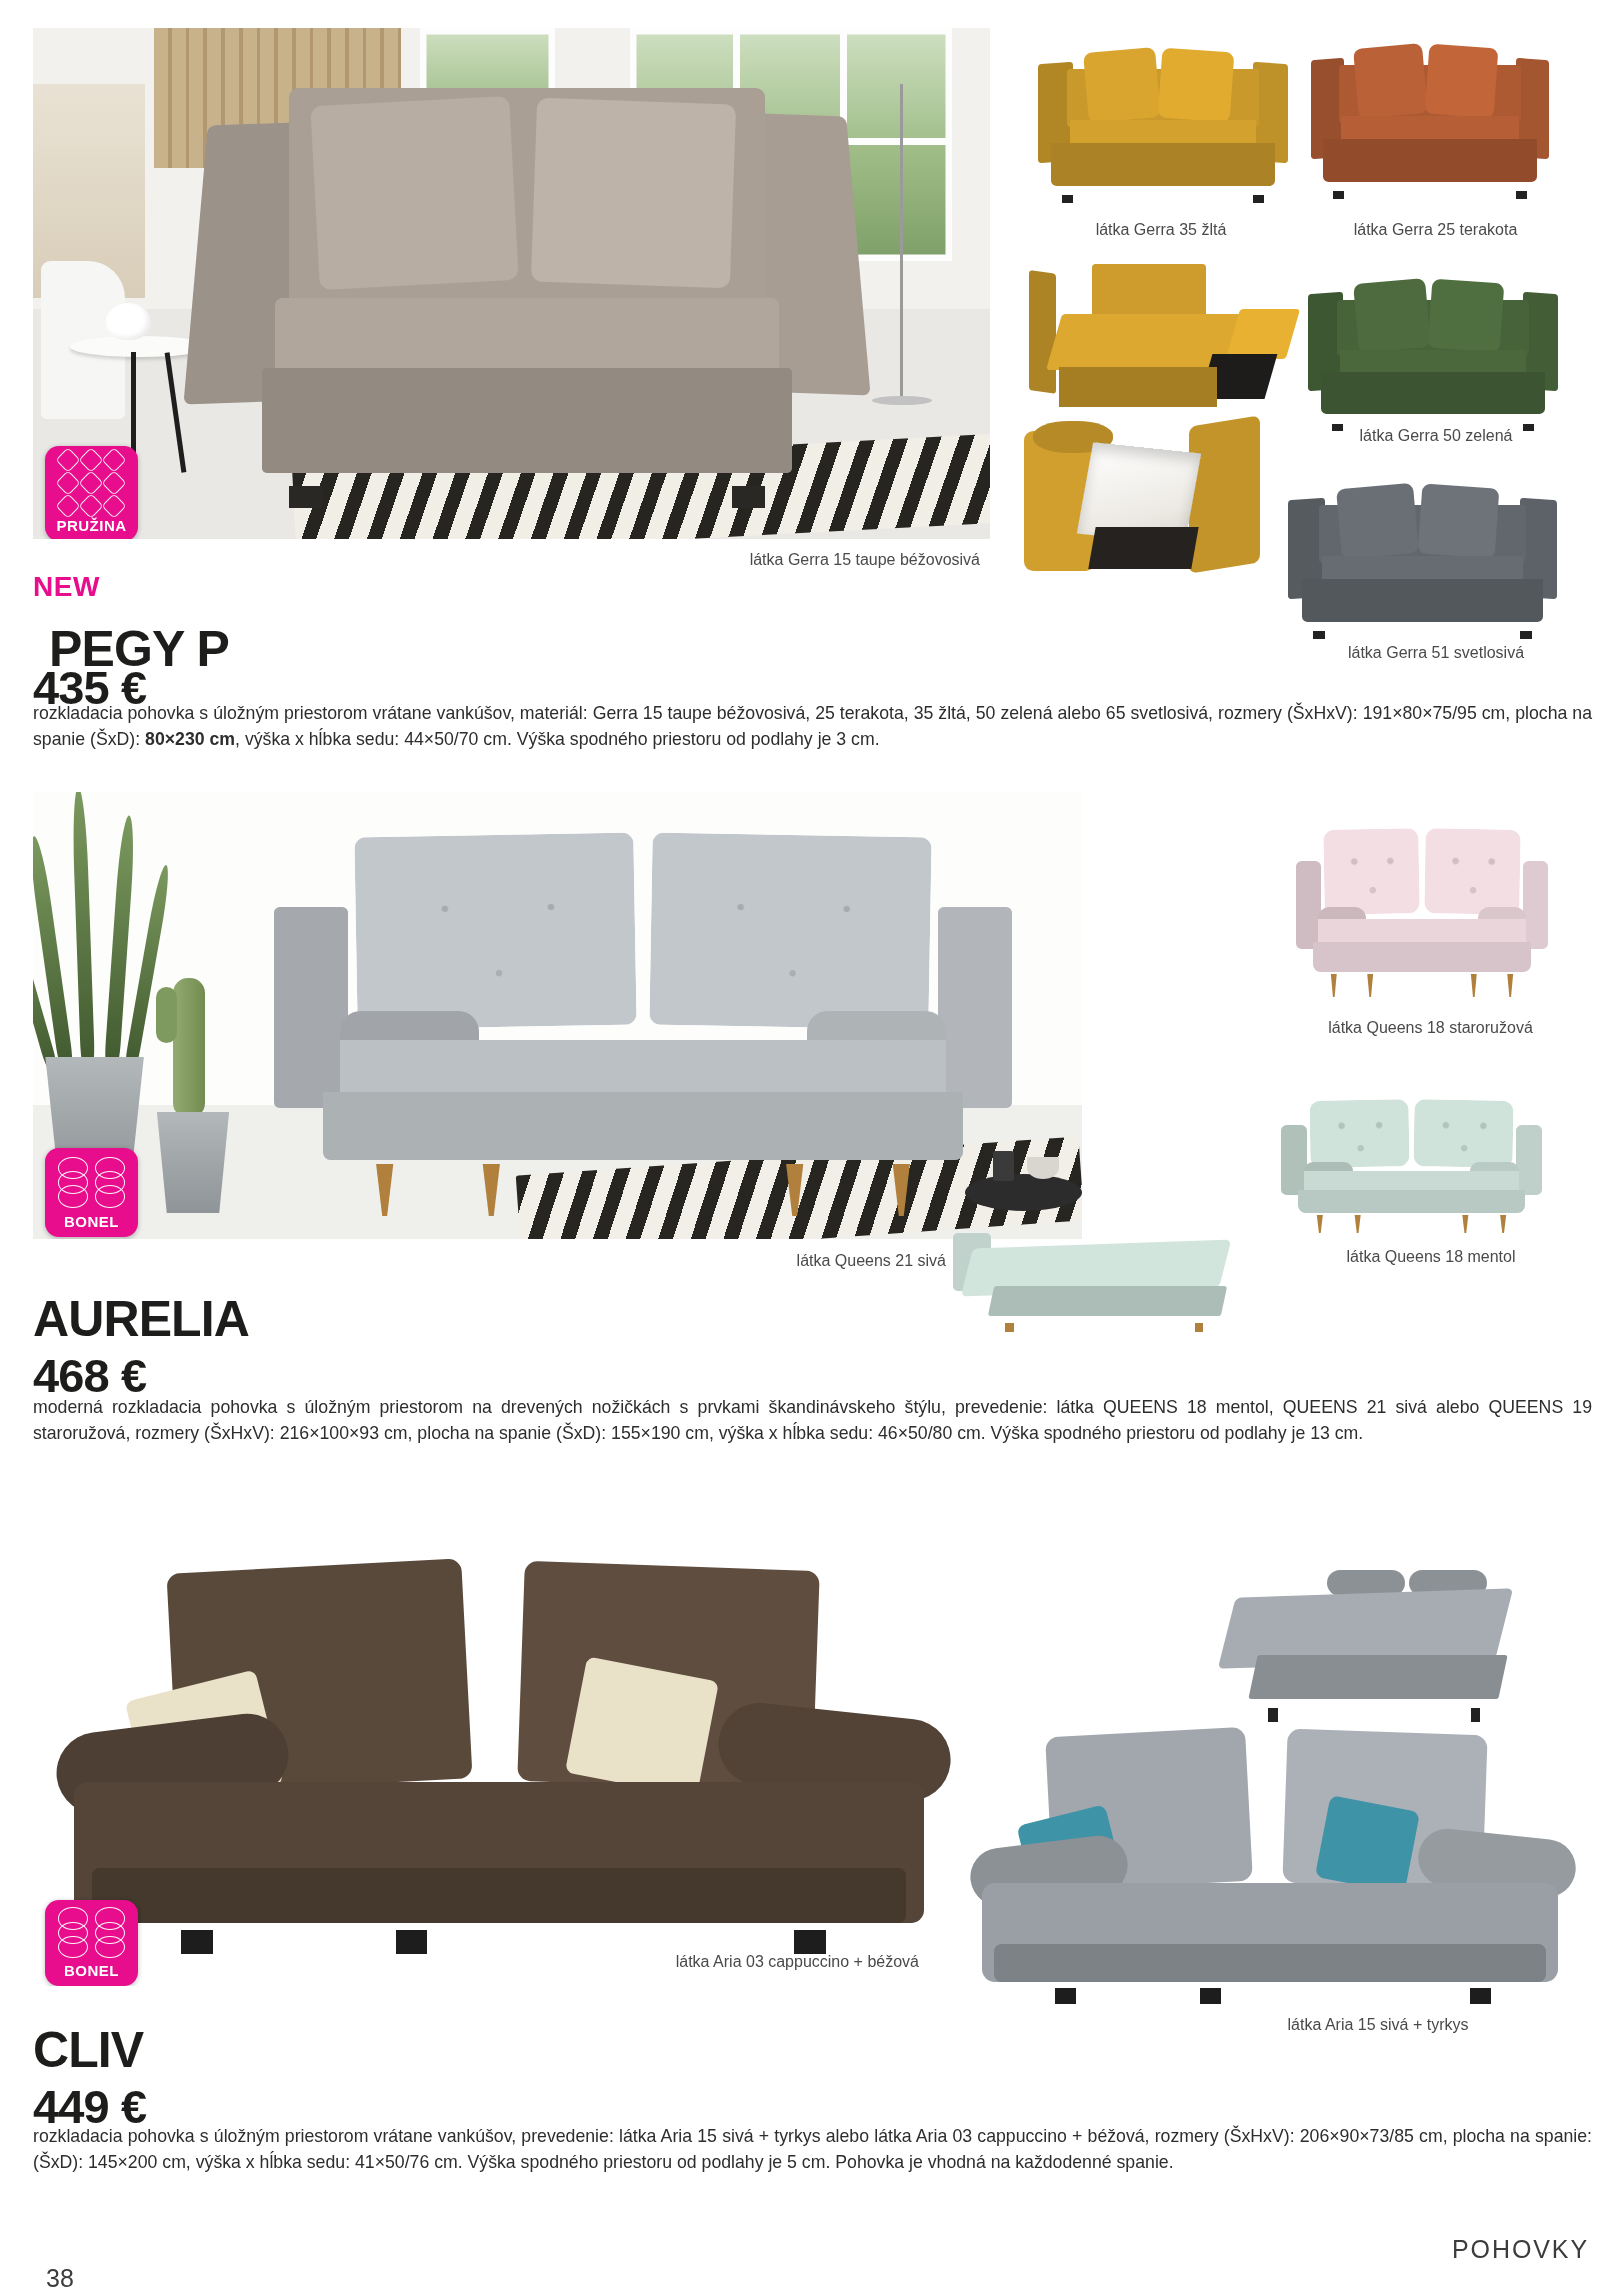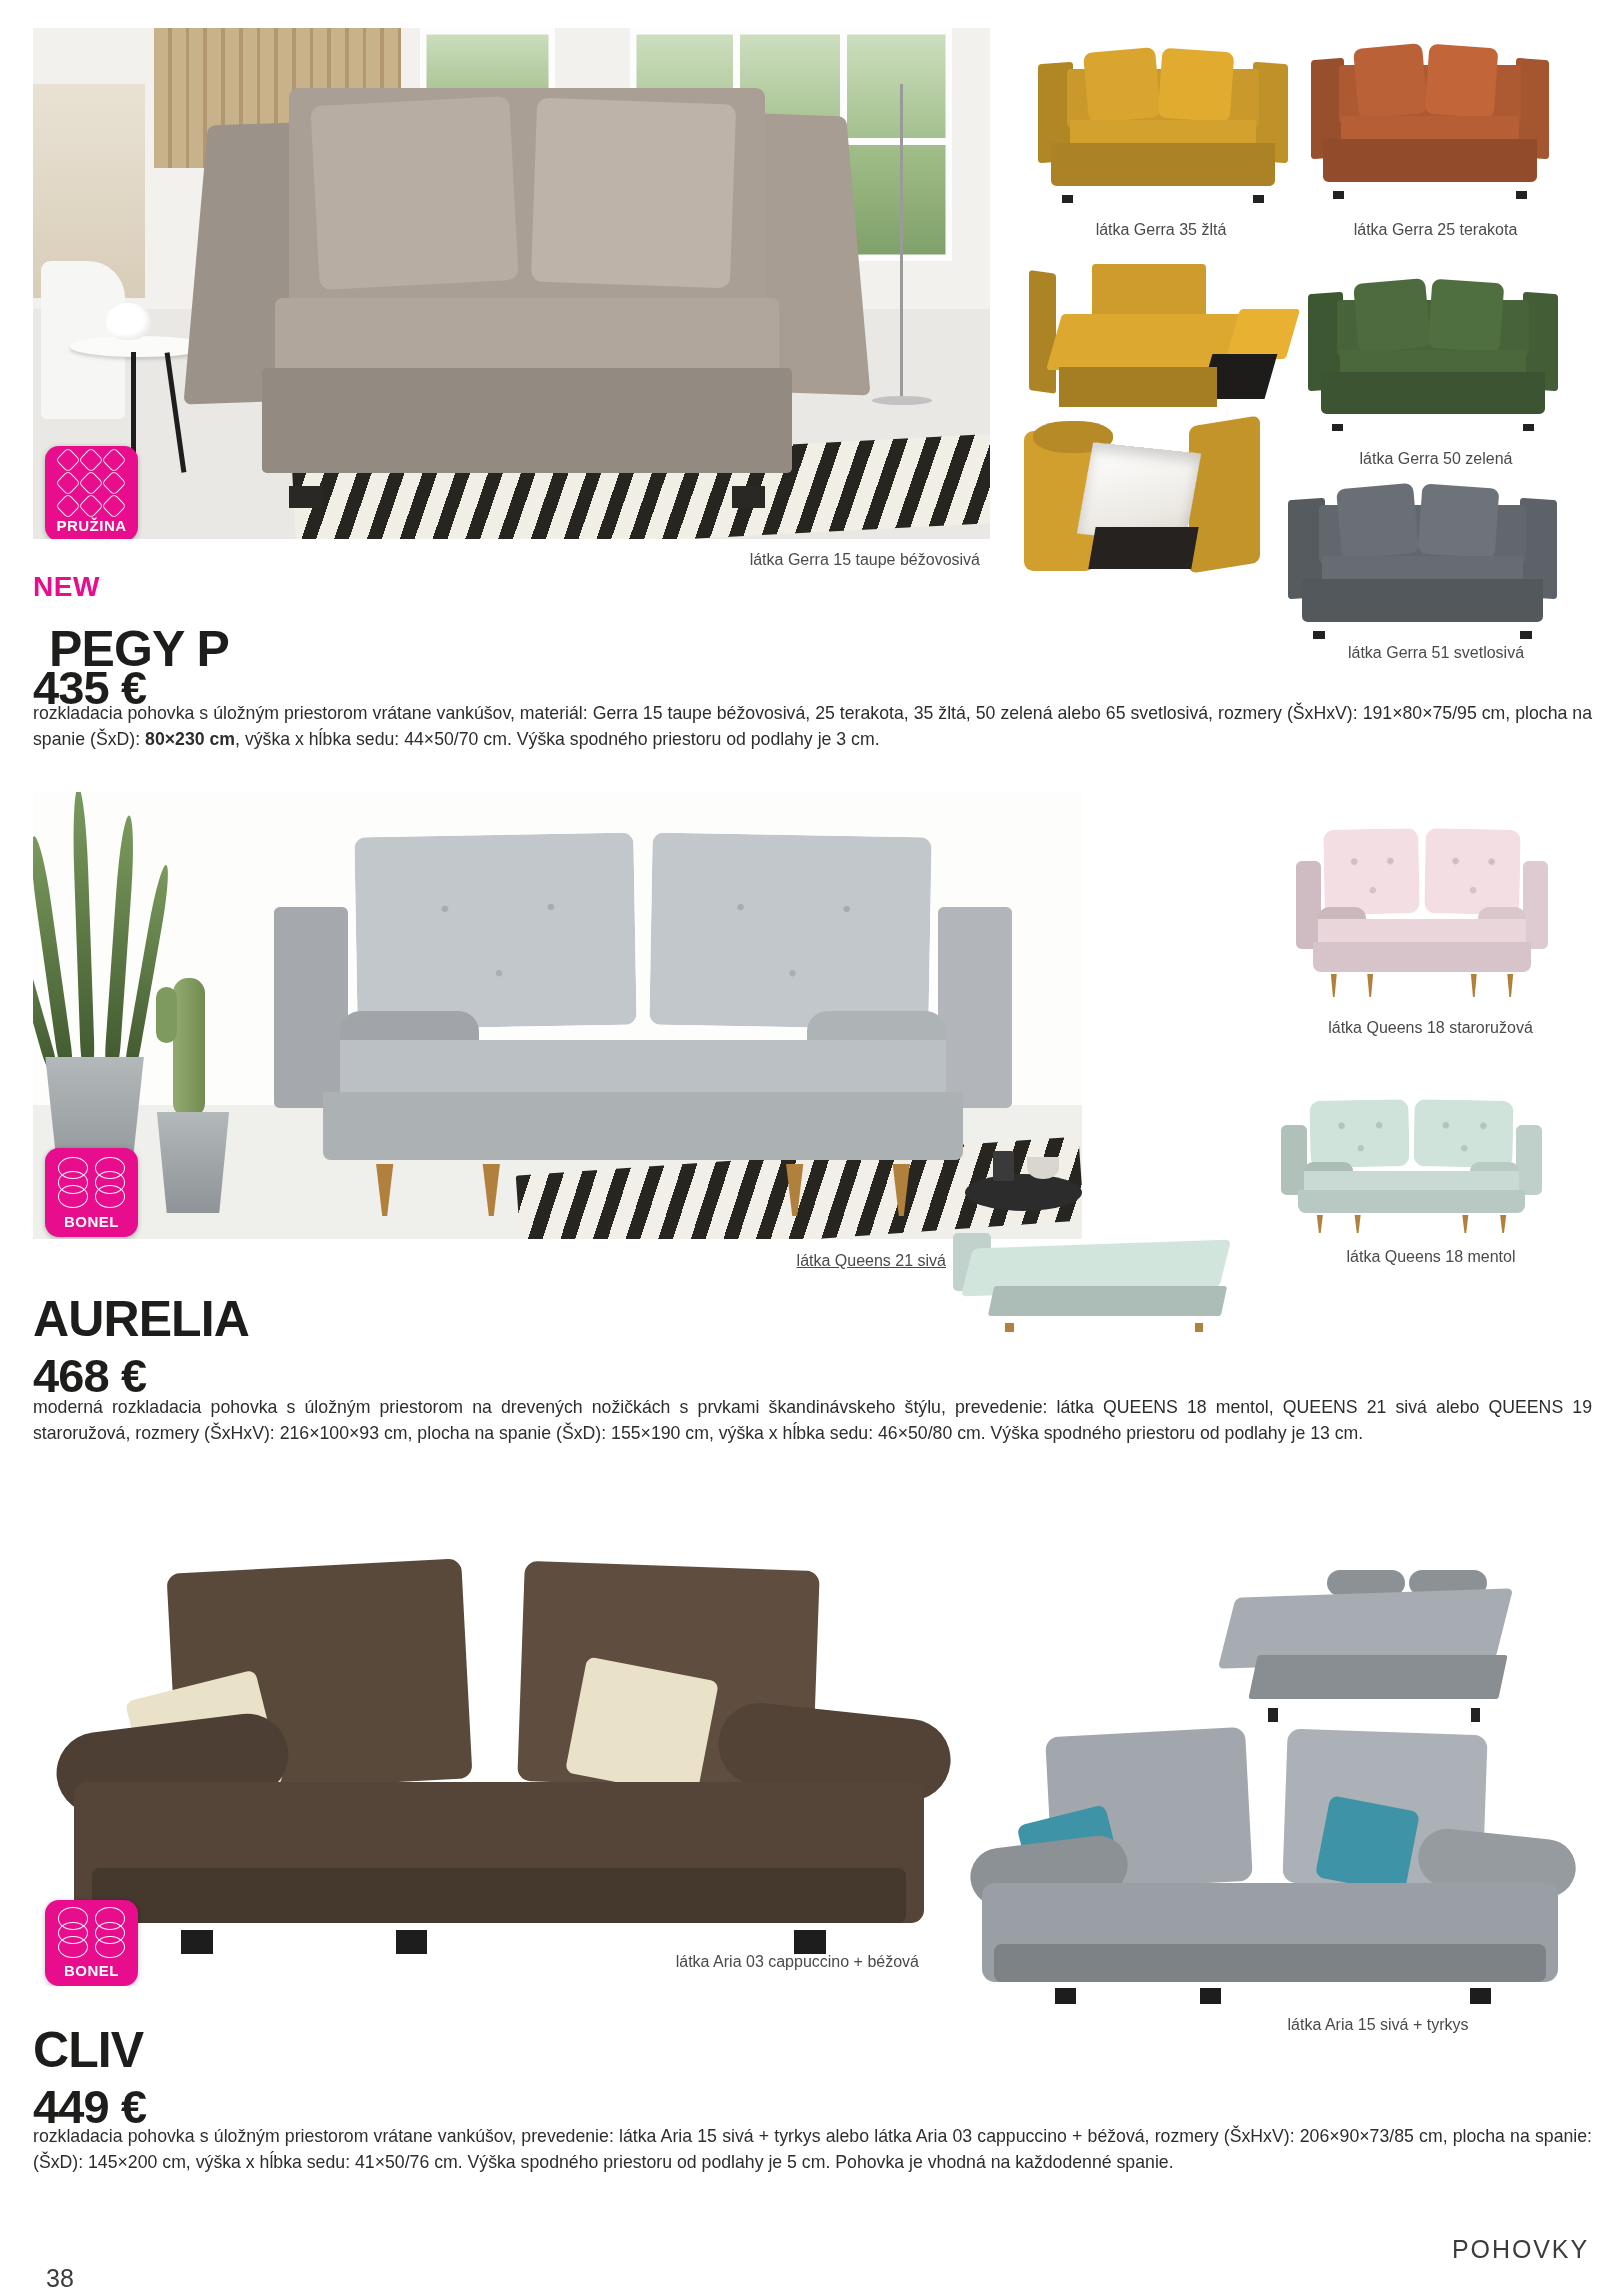--- a/index.html
+++ b/index.html
@@ -209,21 +209,21 @@
       <i class="al"></i>
         <i class="ar"></i>
         <i class="bk"></i>
         <i class="p1"></i>
         <i class="p2"></i>
         <i class="st"></i>
         <i class="bs"></i>
         <i class="f1"></i>
         <i class="f2"></i>
     </figure>
-    <div class="abs caption center" style="left:1310px;top:449px;width:252px;">látka Gerra 50 zelená</div>
+    <div class="abs caption center" style="left:1310px;top:426px;width:252px;">látka Gerra 50 zelená</div>
 
     <figure class="storage-open" style="left: 1024px; top: 421px; width: 235px; height: 160px; --c: #c9992b;">
       <i class="cus"></i>
         <i class="pilt"></i>
         <i class="lid"></i>
         <i class="boxw"></i>
         <i class="boxf"></i>
     </figure>
     <figure class="sofa-box" style="left: 1279px; top: 481px; width: 287px; height: 160px; --c: #62676d;">
       <i class="al"></i>
@@ -290,21 +290,21 @@
                 <span></span>
                 <span></span>
                 <span></span>
               </span>
           </span>
         </span>
         <span class="blabel">BONEL</span>
       </div>
     </div>
 
-    <div class="abs caption right" style="left:615px;top:1251px;width:331px;text-decoration:underline;">látka Queens 21 sivá</div>
+    <div class="abs caption right" style="left:615px;top:1251px;width:331px;">látka Queens 21 sivá</div>
 
     <figure class="sofa-scandi" style="left: 1282px; top: 820px; width: 280px; height: 177px; --c: #e5d1d7;">
       <i class="bkl"></i>
         <i class="bkr"></i>
         <i class="all"></i>
         <i class="arr"></i>
         <i class="boll"></i>
         <i class="bolr"></i>
       <i class="st"></i>
         <i class="bs"></i>

